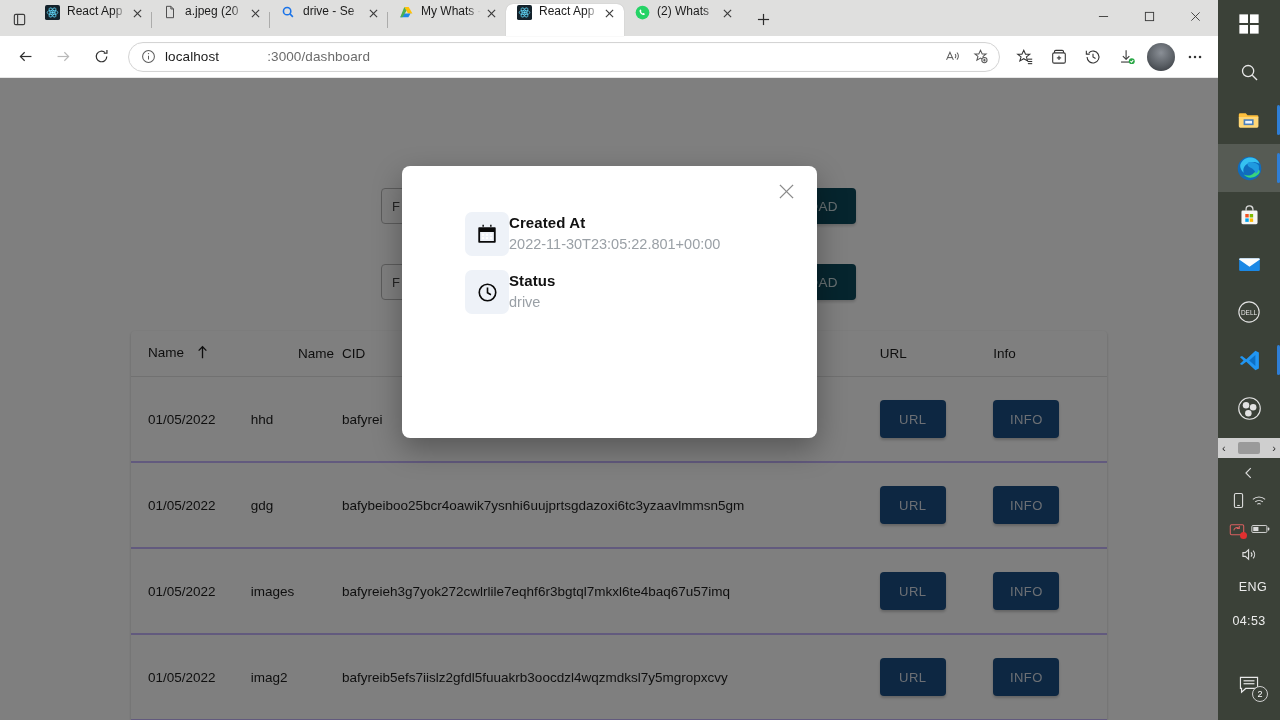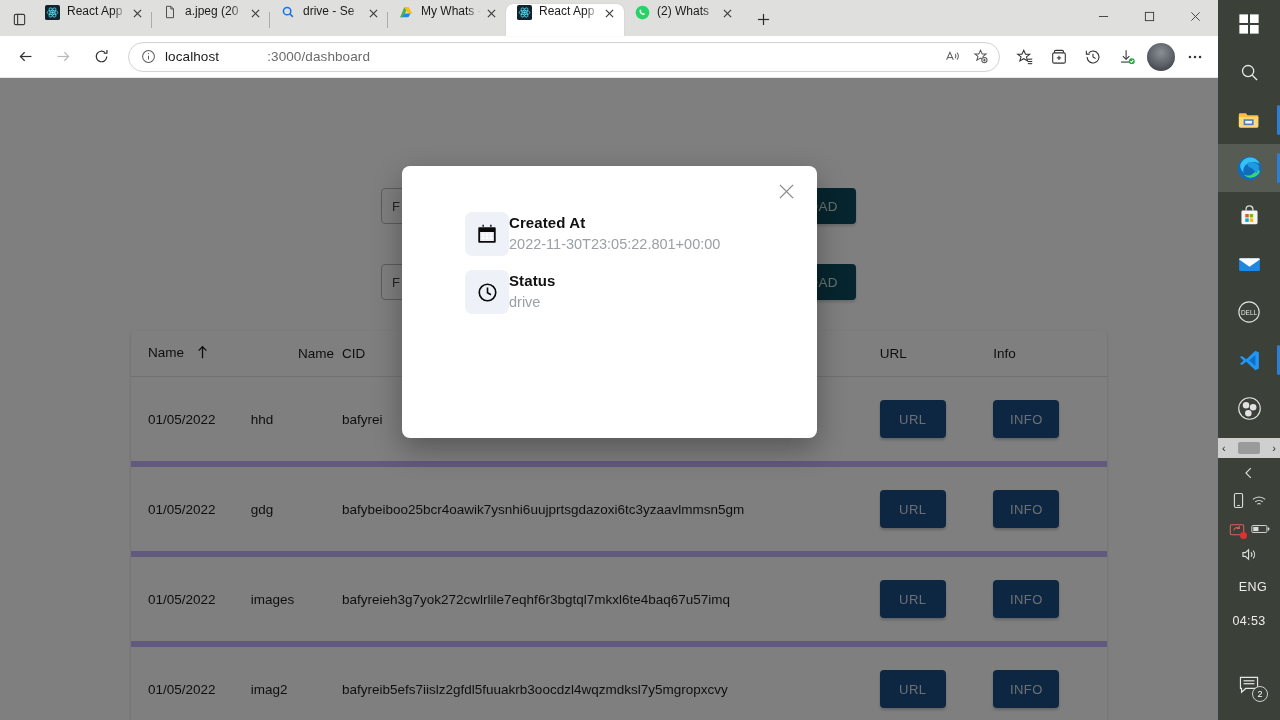--- a/index.html
+++ b/index.html
@@ -214,21 +214,21 @@
   th.col-date { width: 118px; }
   th.col-name { width: 90px; text-align: right; }
   th.col-cid  { width: 530px; }
   th.col-url  { width: 112px; }
   th.col-info { width: 112px; }
   .sort-arrow { display: inline-block; margin-left: 8px; vertical-align: -2px; }
   tbody td {
     font-size: 13.5px;
     color: #1d1d1d;
     padding: 23px 8px 23px 0;
-    border-bottom: 6px solid #c4b5fd;
+    border-bottom: 2px solid #c4b5fd;
     white-space: nowrap;
   }
   tbody tr:last-child td { border-bottom: none; }
   .pill-btn {
     display: inline-flex; align-items: center; justify-content: center;
     width: 66px; height: 38px;
     background: #1b4f84;
     color: #d8dfe8;
     border: none; border-radius: 4px;
     font-size: 13px; font-weight: 500;

